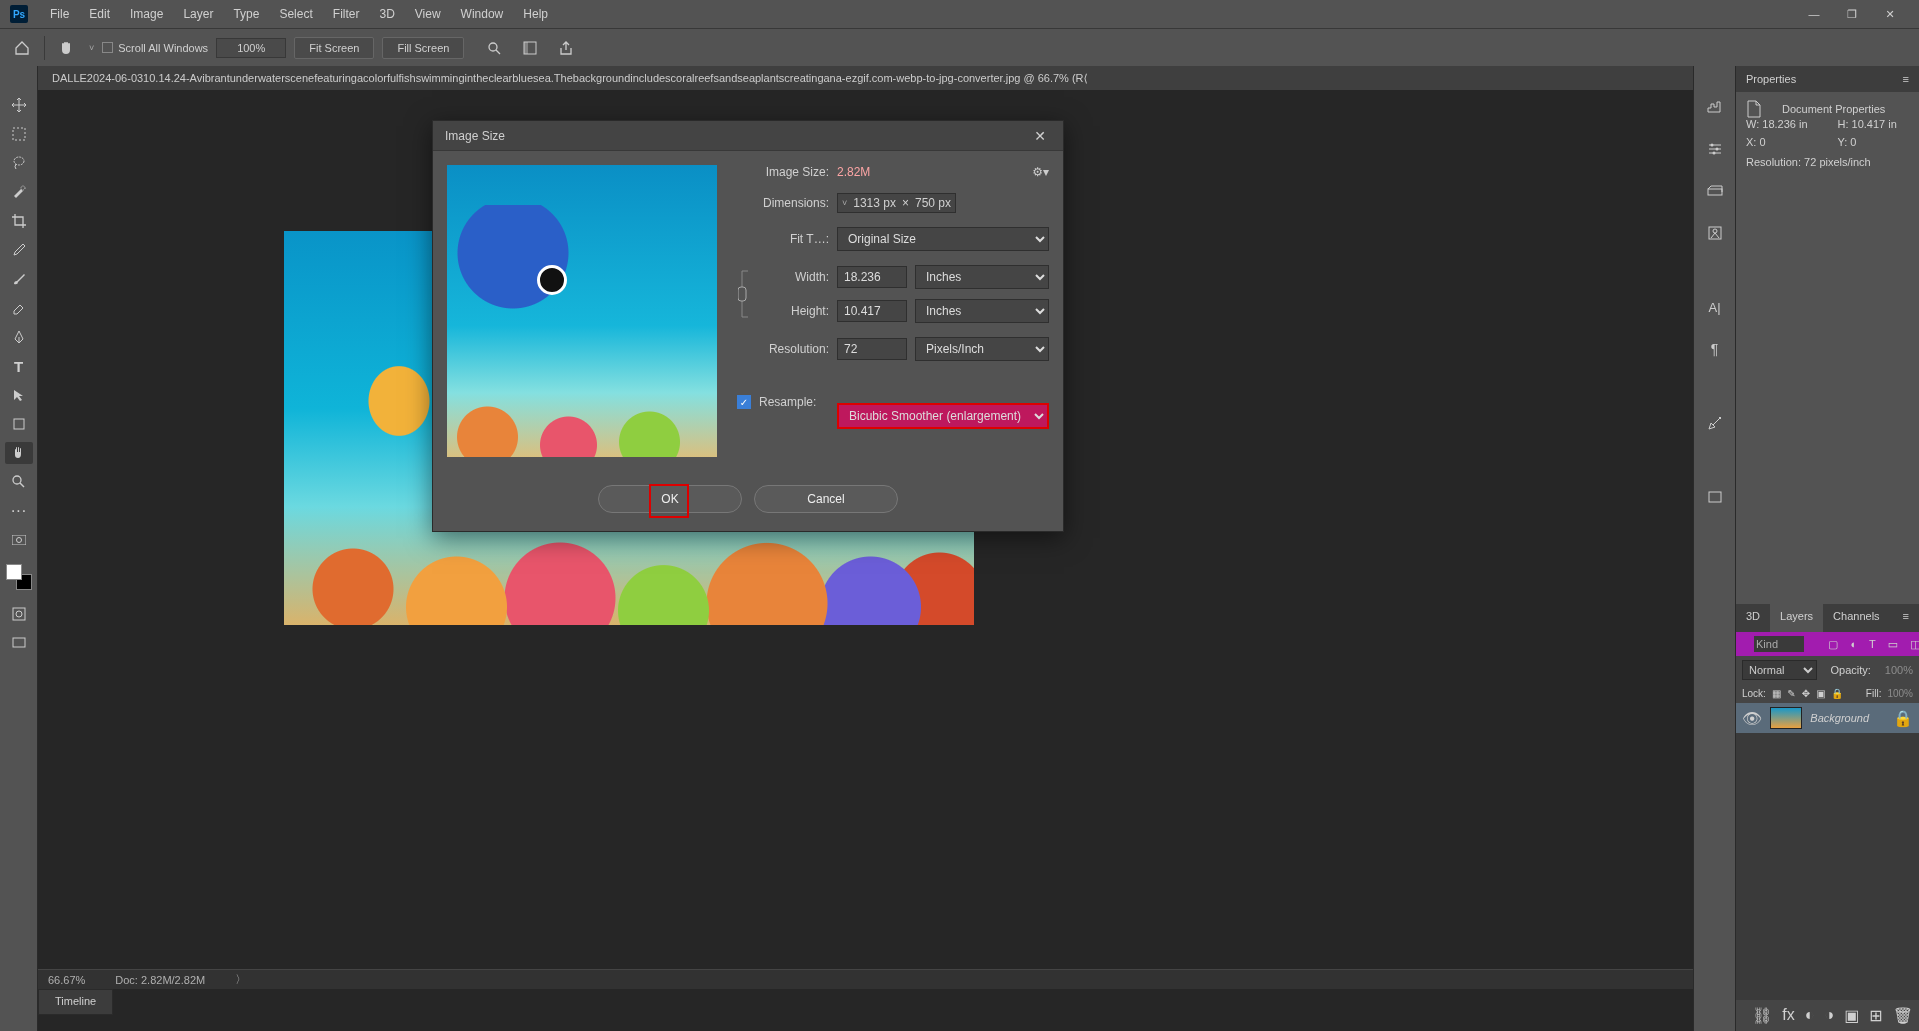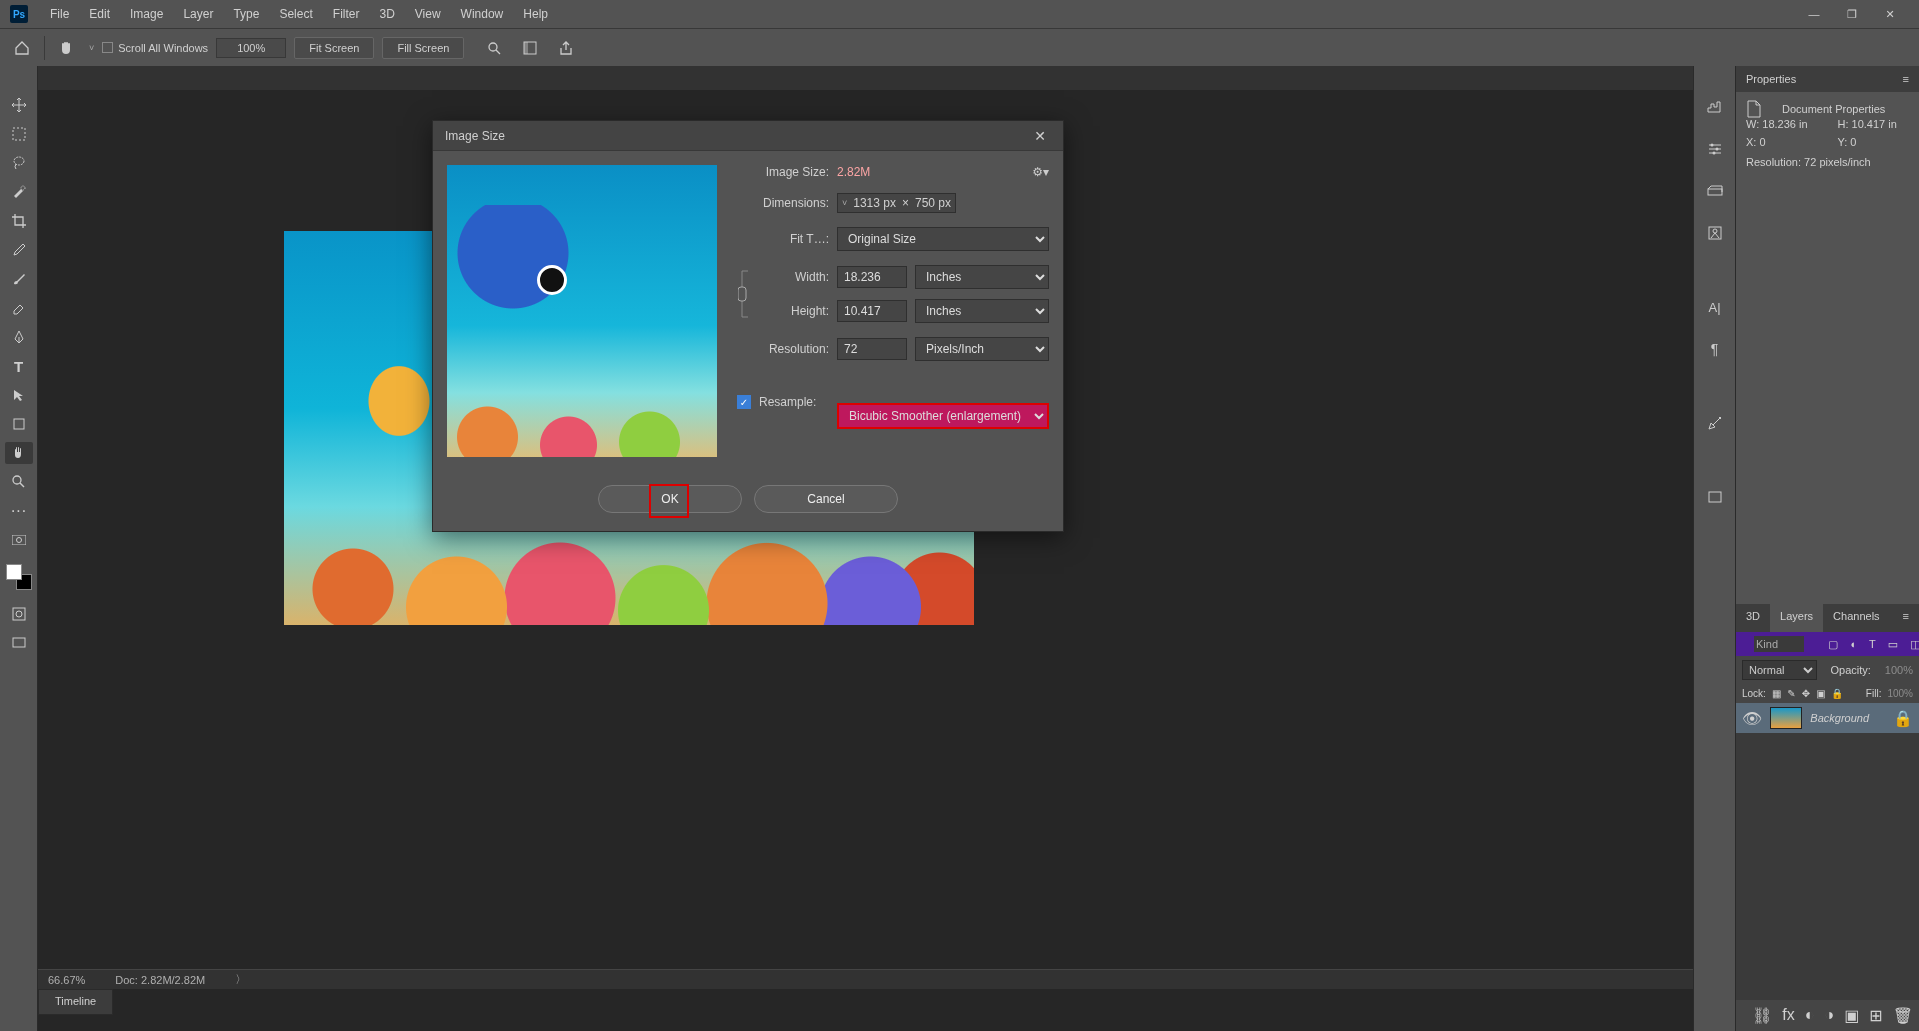--- a/index.html
+++ b/index.html
@@ -55,21 +55,21 @@
 .panels { width: 184px; background: #535353; border-left: 1px solid #2a2a2a; display: flex; flex-direction: column; }
 .panel-header { height: 26px; background: #3d3d3d; display: flex; align-items: center; padding: 0 10px; font-size: 11px; }
 .panel-body { background: #535353; padding: 8px 10px; font-size: 11px; }
 .doc-props { display: flex; align-items: center; gap: 20px; margin-bottom: 0; }
 .prop-row { display: flex; gap: 20px; margin-bottom: 6px; font-size:11px;}
 .prop-cell { flex:1;}
 
 .layer-tabs { display: flex; height: 28px; background: #3d3d3d; font-size: 11px;}
 .layer-tabs .ltab { padding: 6px 10px; }
 .layer-tabs .ltab.active { background: #535353; }
-.layer-filter-row { display: flex; align-items: center; gap: 12px; padding: 4px 6px; font-size:11px; background:#4c1d95;}
+.layer-filter-row { display: flex; align-items: center; gap: 12px; padding: 4px 6px; font-size:11px; background:#a21caf;}
 .layer-filter-row input{background:#3a3a3a; border:none; color:#aaa; width:50px; font-size:11px; padding:2px;}
 .layer-blend-row{display:flex; padding:4px 6px; font-size:11px; gap:14px; align-items:center; background:#454545;}
 .layer-blend-row select{flex:1; background:#3a3a3a; border:1px solid #2a2a2a; color:#ccc; font-size:11px; padding:2px;}
 .lock-row{display:flex; padding:4px 6px; font-size:10px; gap:6px; align-items:center; background:#454545;}
 .layer-list{background:#3a3a3a; min-height:40px;}
 .layer-item{display:flex; align-items:center; padding:4px 6px; gap:8px; background:#5a6b7a;}
 .layer-thumb{width:32px; height:22px; background:linear-gradient(180deg,#1a98c8,#e8a040); border:1px solid #222;}
 .layer-name{font-style:italic; font-size:11px; flex:1;}
 .layer-bottom{display:flex; justify-content:flex-end; gap:10px; padding:6px; background:#454545;}
 
@@ -260,20 +260,23 @@
         </svg>
       </div>
     <div class="tool">
         <svg width="14" height="12">
           <rect x="1" y="1" width="12" height="9" fill="none" stroke="#ccc"></rect>
         </svg>
       </div>
   </div>
 
   <div class="canvas-area">
+    <div style="position:absolute; left:0; top:-24px; right:0; height:24px; background:#3f3f3f; display:flex; align-items:center; padding:0 14px; font-size:11px; color:#ccc;">
+      <span style="white-space:nowrap; overflow:hidden;">DALLE2024-06-0310.14.24-Avibrantunderwaterscenefeaturingacolorfulfishswimmingintheclearbluesea.Thebackgroundincludescoralreefsandseaplantscreatingana-ezgif.com-webp-to-jpg-converter.jpg @ 66.7% (R⟨</span>
+    </div>
     <div class="canvas-img">
       <div class="fish-tail"></div>
       <div class="coral"></div>
     </div>
     <div class="statusbar">
       <span>66.67%</span>
       <span>Doc: 2.82M/2.82M</span>
       <span>〉</span>
     </div>
     <div class="timeline-tab">Timeline</div>

